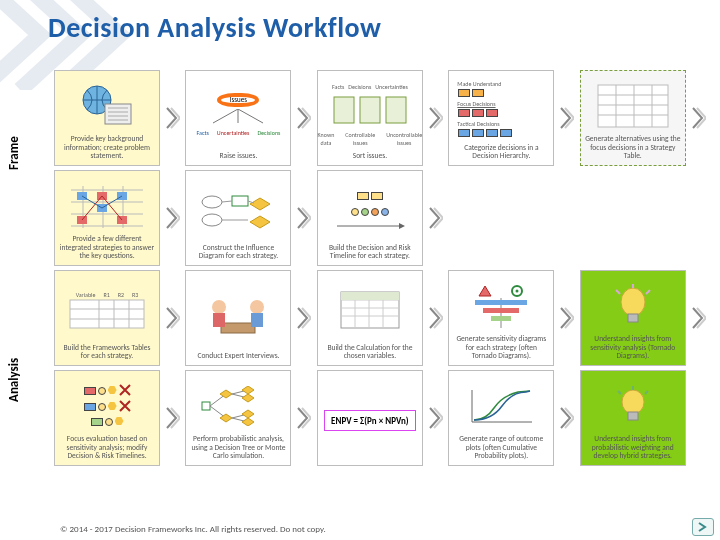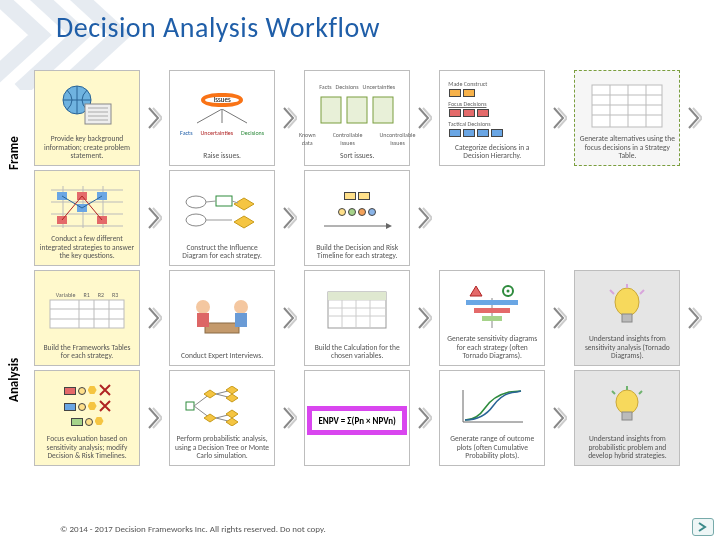--- a/index.html
+++ b/index.html
@@ -6,22 +6,22 @@
   body {
     width: 720px; height: 540px;
     font-family: "Segoe UI", Calibri, Arial, sans-serif;
     background: #fff; position: relative; overflow: hidden;
   }
   .bg-deco {
     position: absolute; top: -20px; left: -40px; width: 220px; height: 110px;
     opacity: 0.35; z-index: 0;
   }
   .title {
-    position: absolute; top: 10px; left: 56px;
-    font-size: 28px; font-weight: 400; color: #1f5ea8;
+    position: absolute; top: 10px; left: 48px;
+    font-size: 28px; font-weight: 700; color: #1f5ea8;
     letter-spacing: .5px; z-index: 2;
   }
   .stage {
     position: absolute; top: 70px; left: 34px; right: 6px; bottom: 30px;
     z-index: 1;
   }
   .row-label {
     position: absolute; left: -28px; width: 20px;
     writing-mode: vertical-rl; transform: rotate(180deg);
     font-weight: 700; font-size: 13px; text-align: center;
@@ -35,22 +35,22 @@
   }
   .cell {
     width: 106px; height: 96px;
     border: 1px solid #bdbdbd;
     display: flex; flex-direction: column;
     align-items: center; justify-content: flex-start;
     padding: 7px 2px 2px;
     background: #fff;
     font-size: 8px; text-align: center;
   }
-  .cell.highlight { background: #fff9cc; }
-  .cell.yellow { background: #e5e5e5; }
+  .cell.highlight { background: #fff9cc; margin-left: 20px; }
+  .cell.yellow { background: #84cc16; }
   .cell.soft { background: #f6f6f6; }
   .cell .pict { flex: 1; width: 100%; display:flex; align-items:center; justify-content:center; }
   .cell .cap { font-size: 7.5px; line-height: 1.15; color: #555; padding: 1px 2px 2px; }
   .arrow {
     width: 16px; display: flex; align-items: center; justify-content: center;
   }
   .arrow svg { width: 14px; height: 24px; }
   .row4cell { height: 96px; }
   .foot {
     position: absolute; bottom: 6px; left: 60px;
@@ -137,38 +137,38 @@
         <div class="tiny" style="display:flex;gap:4px;">
           <span>Facts</span>
           <span>Decisions</span>
           <span>Uncertainties</span>
         </div>
         <svg width="80" height="40">
           <rect x="4" y="6" width="20" height="26" fill="#e8f0d8" stroke="#7a9e3e"></rect>
           <rect x="30" y="6" width="20" height="26" fill="#e8f0d8" stroke="#7a9e3e"></rect>
           <rect x="56" y="6" width="20" height="26" fill="#e8f0d8" stroke="#7a9e3e"></rect>
         </svg>
-        <div class="tiny" style="display:flex;gap:17px;align-items:center;">
+        <div class="tiny" style="display:flex;gap:11px;align-items:center;">
           <span>Known data</span>
           <span>Controllable issues</span>
           <span>Uncontrollable issues</span>
         </div>
       </div>
       <div class="cap">Sort issues.</div>
     </div>
     <div class="arrow">
         <svg viewBox="0 0 14 24">
           <path d="M1 2 L10 12 L1 22" fill="none" stroke="#888" stroke-width="2"></path>
           <path d="M5 2 L14 12 L5 22" fill="none" stroke="#ccc" stroke-width="2"></path>
         </svg>
       </div>
 
     <div class="cell">
       <div class="pict" style="flex-direction:column;align-items:flex-start;padding-left:6px;">
-        <div class="tiny">Made Construct</div>
+        <div class="tiny">Made Understand</div>
         <div><span class="mini-rect" style="background:#f7b24a"></span><span class="mini-rect" style="background:#f7b24a"></span></div>
         <div class="tiny" style="text-decoration:underline">Focus Decisions</div>
         <div><span class="mini-rect" style="background:#e46a6a"></span><span class="mini-rect" style="background:#e46a6a"></span><span class="mini-rect" style="background:#e46a6a"></span></div>
         <div class="tiny">Tactical Decisions</div>
         <div><span class="mini-rect" style="background:#6aa6e4"></span><span class="mini-rect" style="background:#6aa6e4"></span><span class="mini-rect" style="background:#6aa6e4"></span><span class="mini-rect" style="background:#6aa6e4"></span></div>
       </div>
       <div class="cap">Categorize decisions in a Decision Hierarchy.</div>
     </div>
     <div class="arrow">
         <svg viewBox="0 0 14 24">
@@ -214,21 +214,21 @@
           <rect x="10" y="8" width="10" height="8" fill="#6aa6e4"></rect>
             <rect x="30" y="20" width="10" height="8" fill="#6aa6e4"></rect>
             <rect x="50" y="8" width="10" height="8" fill="#6aa6e4"></rect>
           <rect x="10" y="32" width="10" height="8" fill="#e46a6a"></rect>
             <rect x="30" y="8" width="10" height="8" fill="#e46a6a"></rect>
             <rect x="50" y="32" width="10" height="8" fill="#e46a6a"></rect>
           <path d="M15 12 L35 24 L55 12" stroke="#2a6496" fill="none"></path>
             <path d="M15 36 L35 12 L55 36" stroke="#b02424" fill="none"></path>
         </svg>
       </div>
-      <div class="cap">Conduct a few different integrated strategies to answer the key questions.</div>
+      <div class="cap">Provide a few different integrated strategies to answer the key questions.</div>
     </div>
     <div class="arrow">
         <svg viewBox="0 0 14 24">
           <path d="M1 2 L10 12 L1 22" fill="none" stroke="#888" stroke-width="2"></path>
           <path d="M5 2 L14 12 L5 22" fill="none" stroke="#ccc" stroke-width="2"></path>
         </svg>
       </div>
 
     <div class="cell">
       <div class="pict">
@@ -430,21 +430,21 @@
     </div>
     <div class="arrow">
         <svg viewBox="0 0 14 24">
           <path d="M1 2 L10 12 L1 22" fill="none" stroke="#888" stroke-width="2"></path>
           <path d="M5 2 L14 12 L5 22" fill="none" stroke="#ccc" stroke-width="2"></path>
         </svg>
       </div>
 
     <div class="cell row4cell">
       <div class="pict">
-        <div style="border:5px solid #d946ef;padding:4px 6px;font-size:9px;font-weight:700;">ENPV = Σ(Pn × NPVn)</div>
+        <div style="border:1px solid #d946ef;padding:4px 6px;font-size:9px;font-weight:700;">ENPV = Σ(Pn × NPVn)</div>
       </div>
     </div>
     <div class="arrow">
         <svg viewBox="0 0 14 24">
           <path d="M1 2 L10 12 L1 22" fill="none" stroke="#888" stroke-width="2"></path>
           <path d="M5 2 L14 12 L5 22" fill="none" stroke="#ccc" stroke-width="2"></path>
         </svg>
       </div>
 
     <div class="cell row4cell">
@@ -470,21 +470,21 @@
         <svg width="50" height="40">
           <ellipse cx="25" cy="16" rx="11" ry="12" fill="#f7d95c" stroke="#caa83a"></ellipse>
           <rect x="20" y="26" width="10" height="8" fill="#bbb" stroke="#888"></rect>
           <g stroke="#6fb36f" stroke-width="2">
               <line x1="25" y1="0" x2="25" y2="4"></line>
               <line x1="10" y1="5" x2="13" y2="8"></line>
               <line x1="40" y1="5" x2="37" y2="8"></line>
             </g>
         </svg>
       </div>
-      <div class="cap">Understand insights from probabilistic problem and develop hybrid strategies.</div>
+      <div class="cap">Understand insights from probabilistic weighting and develop hybrid strategies.</div>
     </div>
     <div></div>
       <div></div>
 
   </div>
 </div>
 
 <div class="foot">© 2014 - 2017 Decision Frameworks Inc. All rights reserved. Do not copy.</div>
 
 <div class="btn-next">

